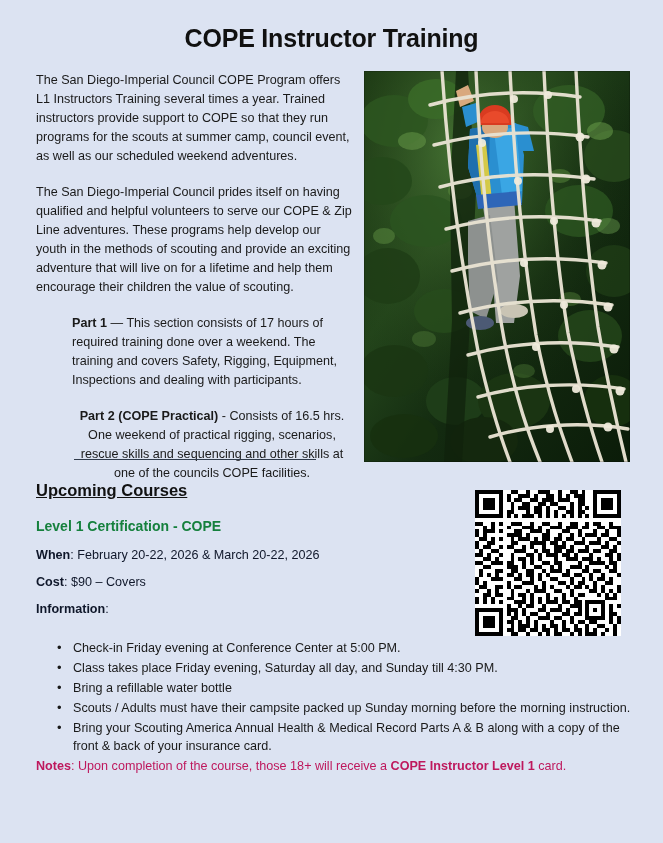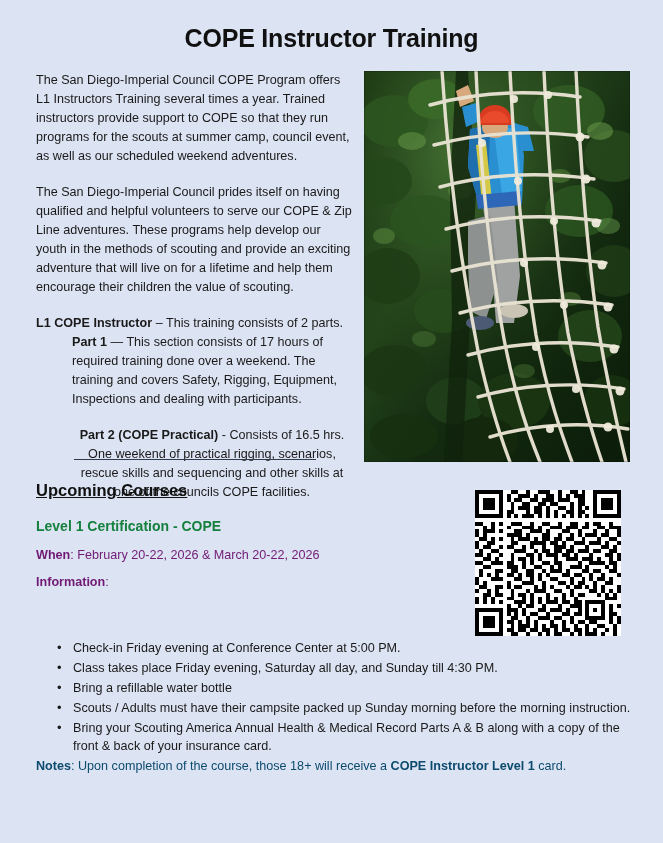--- a/index.html
+++ b/index.html
@@ -94,21 +94,21 @@
   .meta-list {
     position: absolute;
     left: 36px;
     top: 546px;
     width: 430px;
   }
   .meta-row {
     font-size: 12.6px;
     line-height: 19px;
     margin-bottom: 8px;
-    color: #701a75;
+    color: #0f172a;
   }
   .meta-row:last-child { margin-bottom: 16px; }
 
   
   .bullets {
     position: absolute;
     left: 55px;
     top: 640px;
     width: 580px;
     margin: 0;
@@ -133,21 +133,21 @@
   }
 
   
   .notes {
     position: absolute;
     left: 36px;
     top: 757px;
     width: 600px;
     font-size: 12.6px;
     line-height: 18px;
-    color: #0c4a6e;
+    color: #be185d;
   }
 
   
   .photo {
     position: absolute;
     left: 364px;
     top: 71px;
     width: 266px;
     height: 391px;
     overflow: hidden;
@@ -171,40 +171,40 @@
 
 <div class="page">
 
   <div class="doc-title">COPE Instructor Training</div>
 
   <div class="left-col">
     <p class="para">The San Diego-Imperial Council COPE Program offers L1 Instructors Training several times a year. Trained instructors provide support to COPE so that they run programs for the scouts at summer camp, council event, as well as our scheduled weekend adventures.</p>
     <p class="para">The San Diego-Imperial Council prides itself on having qualified and helpful volunteers to serve our COPE &amp; Zip Line adventures. These programs help develop our youth in the methods of scouting and provide an exciting adventure that will live on for a lifetime and help them encourage their children the value of scouting.</p>
 
     <div class="l1-block">
-      <div class="l1-lead">
-        <b>L1 COPE Instructor</b><span> – This training consists of 2 parts.</span>
-      </div>
       <div class="part-block">
         <b>Part 1</b><span> — This section consists of 17 hours of required training done over a weekend. The training and covers Safety, Rigging, Equipment, Inspections and dealing with participants.</span>
       </div>
       <div class="part-block spaced">
         <b>Part 2 (COPE Practical)</b><span> - Consists of 16.5 hrs. One weekend of practical rigging, scenarios, rescue skills and sequencing and other skills at one of the councils COPE facilities.</span>
       </div>
     </div>
   </div>
 
   <div class="divider"></div>
 
   <div class="upcoming-heading">Upcoming Courses</div>
   <div class="course-title">Level 1 Certification - COPE</div>
 
   <div class="meta-list">
     <div class="meta-row">
       <b>When</b><span>: </span><span>February 20-22, 2026 &amp; March 20-22, 2026</span>
+    </div>
+    <div class="meta-row">
+      <b>Cost</b><span>: </span><span>$90 – Covers</span>
     </div>
     <div class="meta-row">
       <b>Information</b><span>:</span>
     </div>
   </div>
 
   <ul class="bullets">
     <li>Check-in Friday evening at Conference Center at 5:00 PM.</li>
     <li>Class takes place Friday evening, Saturday all day, and Sunday till 4:30 PM.</li>
     <li>Bring a refillable water bottle</li>

